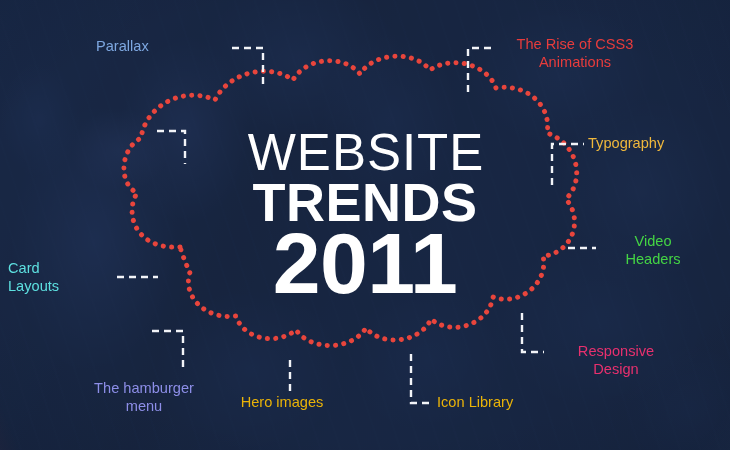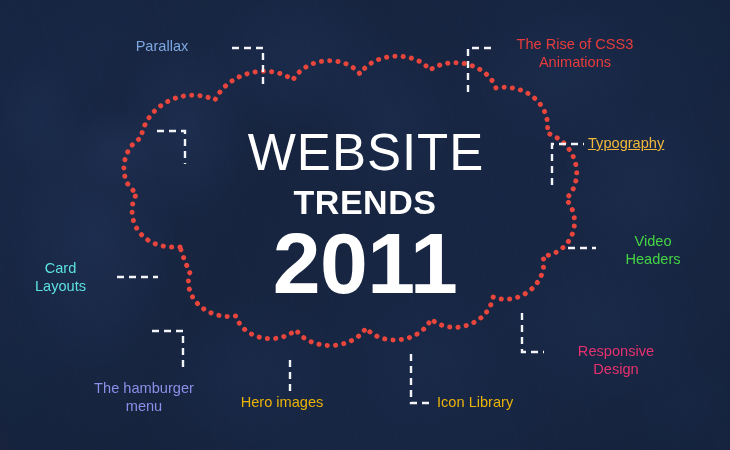--- a/index.html
+++ b/index.html
@@ -70,21 +70,21 @@
   }
   #line-website {
     font-size: 51px;
     font-weight: 300;
     letter-spacing: 1.0px;
     line-height: 50px;
     text-indent: 2px;
     white-space: nowrap;
   }
   #line-trends {
-    font-size: 34px;
+    font-size: 54px;
     font-weight: 600;
     letter-spacing: 0.5px;
     line-height: 53px;
     margin-top: -2px;
     white-space: nowrap;
   }
   #line-year {
     font-size: 86px;
     font-weight: 900;
     letter-spacing: -0.5px;
@@ -94,33 +94,33 @@
   }
 
   
   .label {
     position: absolute;
     font-size: 14.6px;
     line-height: 17.5px;
     font-weight: 400;
     white-space: pre-line;
   }
-  .label.right  { text-align: center; }
+  .label.right  { text-align: left; }
   .label.left   { text-align: left; }
   .label.center { text-align: center; }
 
   #lbl-parallax   { left:  96px; top:  38px; width: 132px; }
   #lbl-material   { left:  30px; top: 115px; width: 120px; }
   #lbl-card       { left:   8px; top: 260px; width: 105px; }
   #lbl-hamburger  { left:  78px; top: 380px; width: 132px; }
   #lbl-hero       { left: 222px; top: 394px; width: 120px; }
   #lbl-icon       { left: 437px; top: 394px; width: 130px; }
   #lbl-responsive { left: 548px; top: 343px; width: 136px; }
   #lbl-video      { left: 600px; top: 233px; width: 106px; }
-  #lbl-typography { left: 588px; top: 135px; width: 130px; text-decoration: underline; }
+  #lbl-typography { left: 588px; top: 135px; width: 130px; }
   #lbl-css3       { left: 500px; top:  36px; width: 150px; }
 </style>
 </head>
 <body>
 
 <div id="stage" style="background: rgb(27, 40, 68);">
 
   <div id="bg-photo"></div>
   <div id="bg-streaks"></div>
   <div id="bg-overlay"></div>

